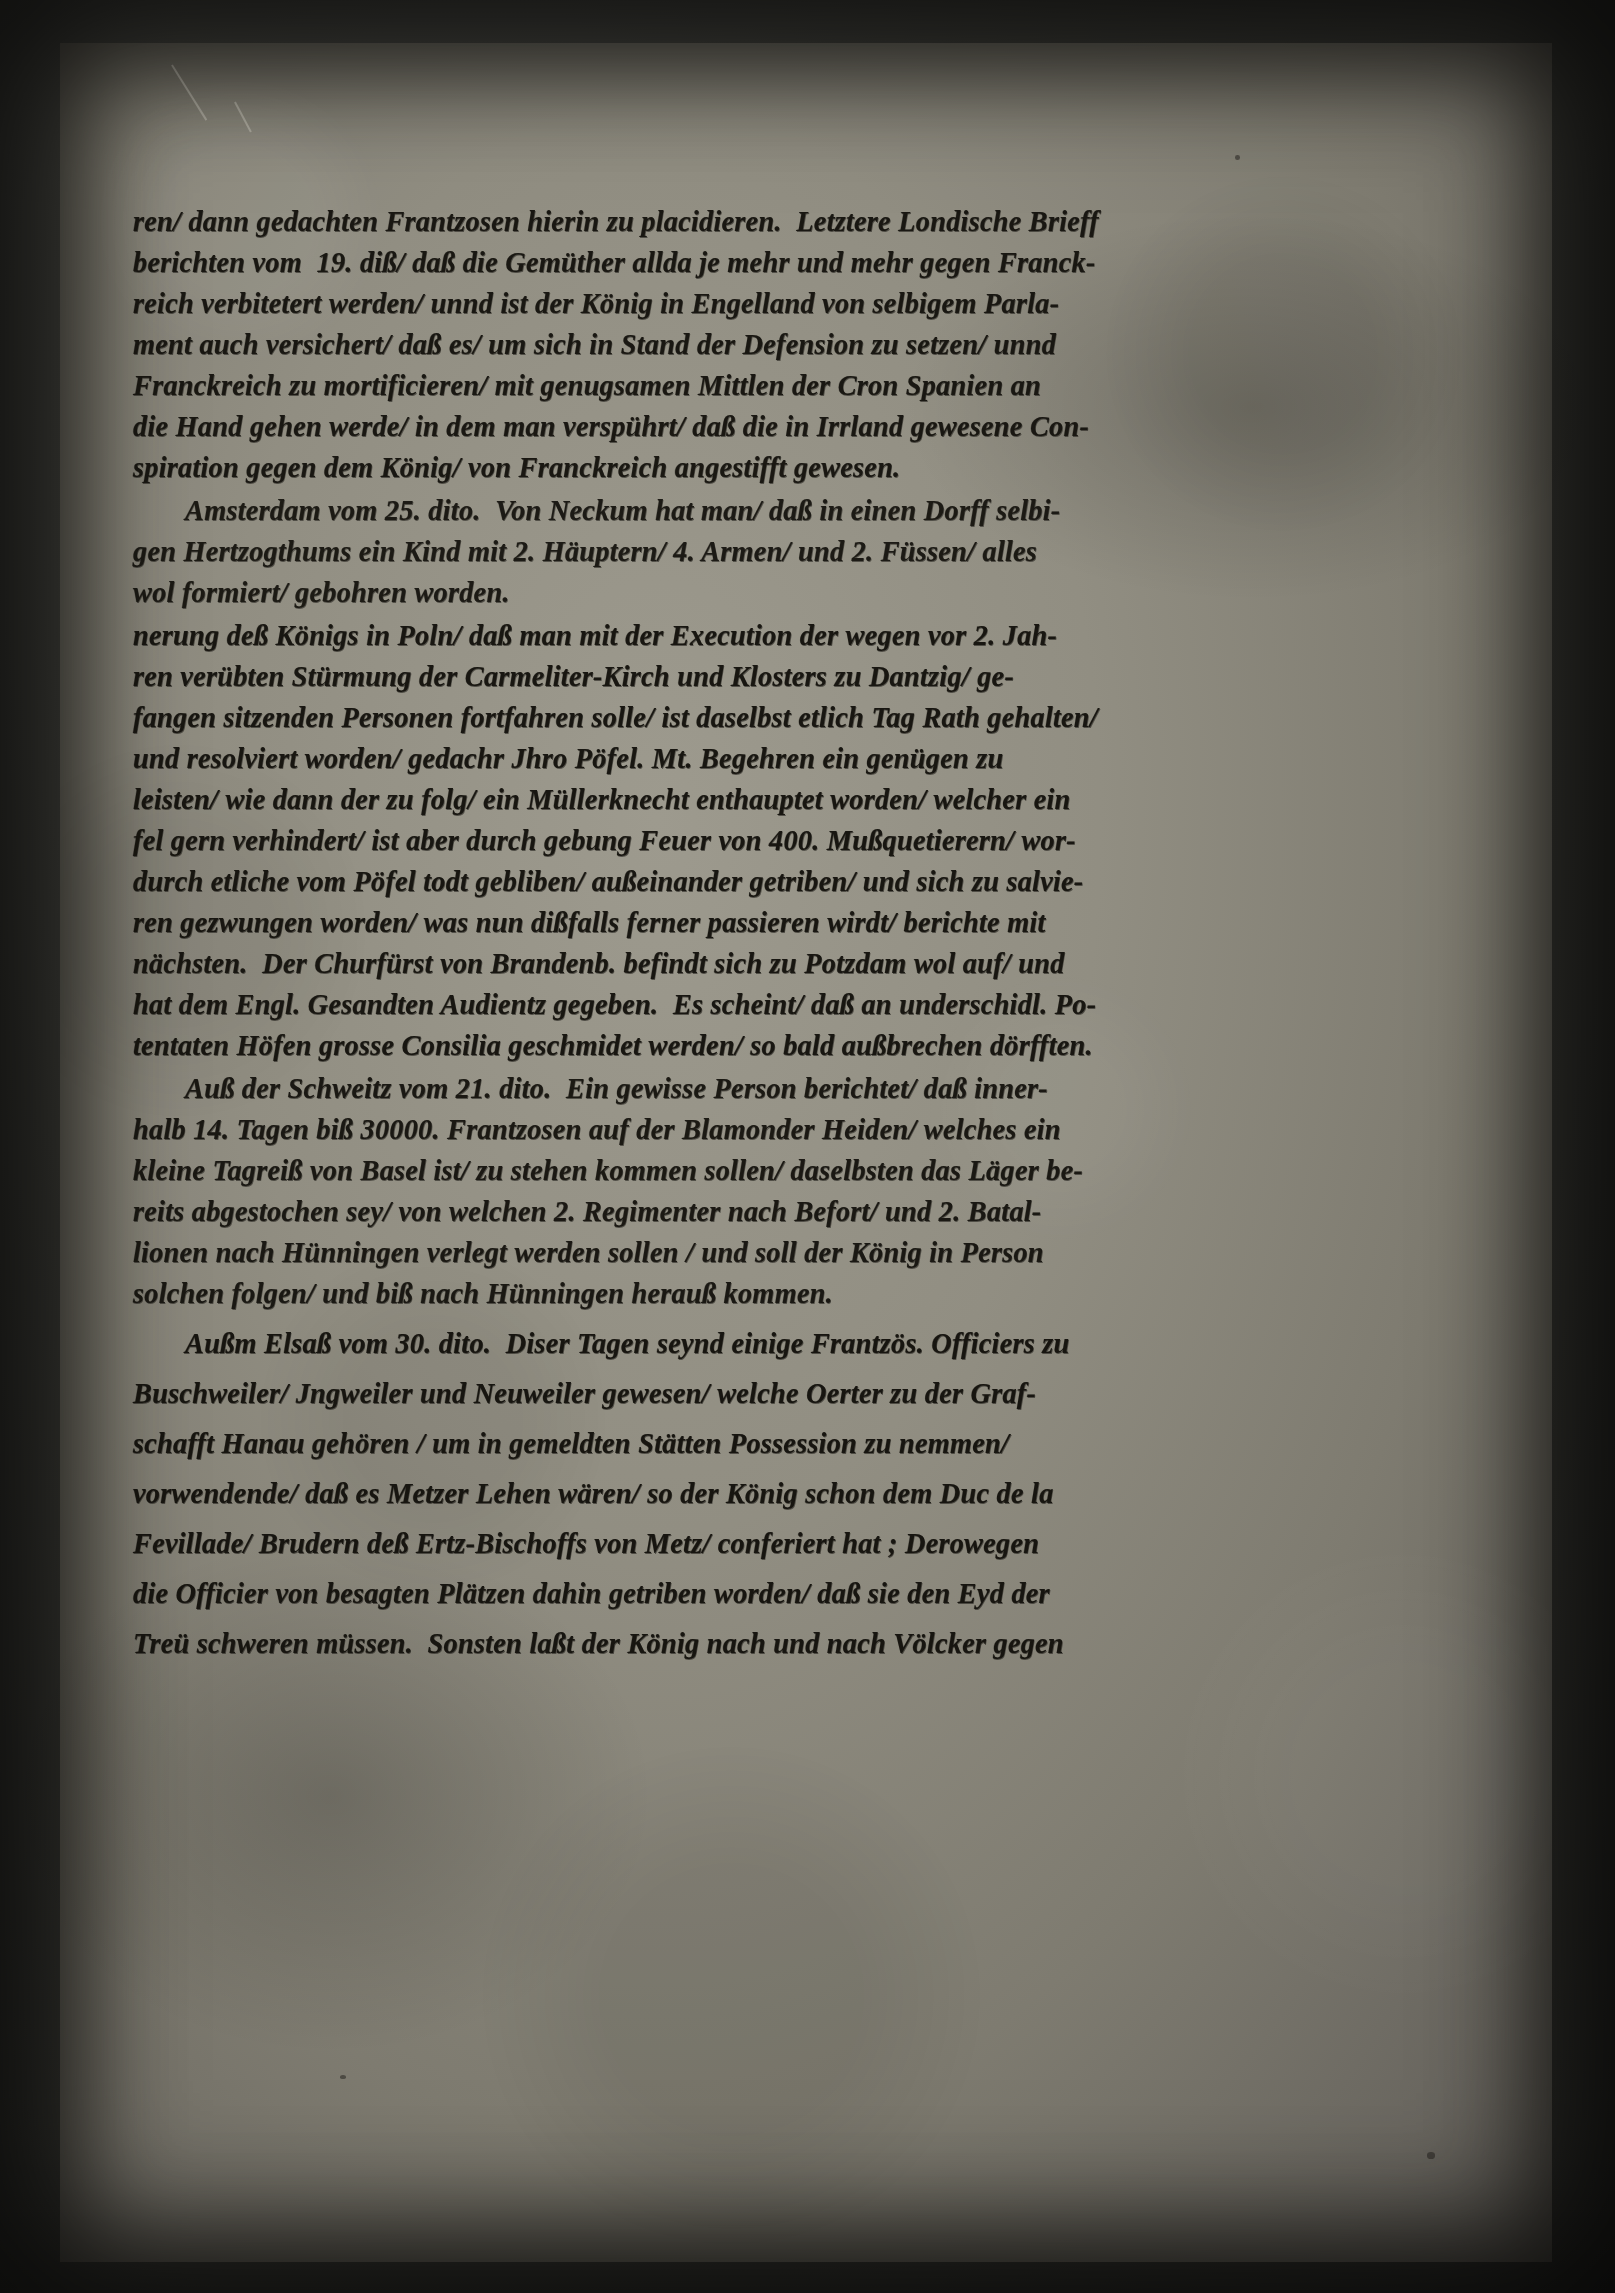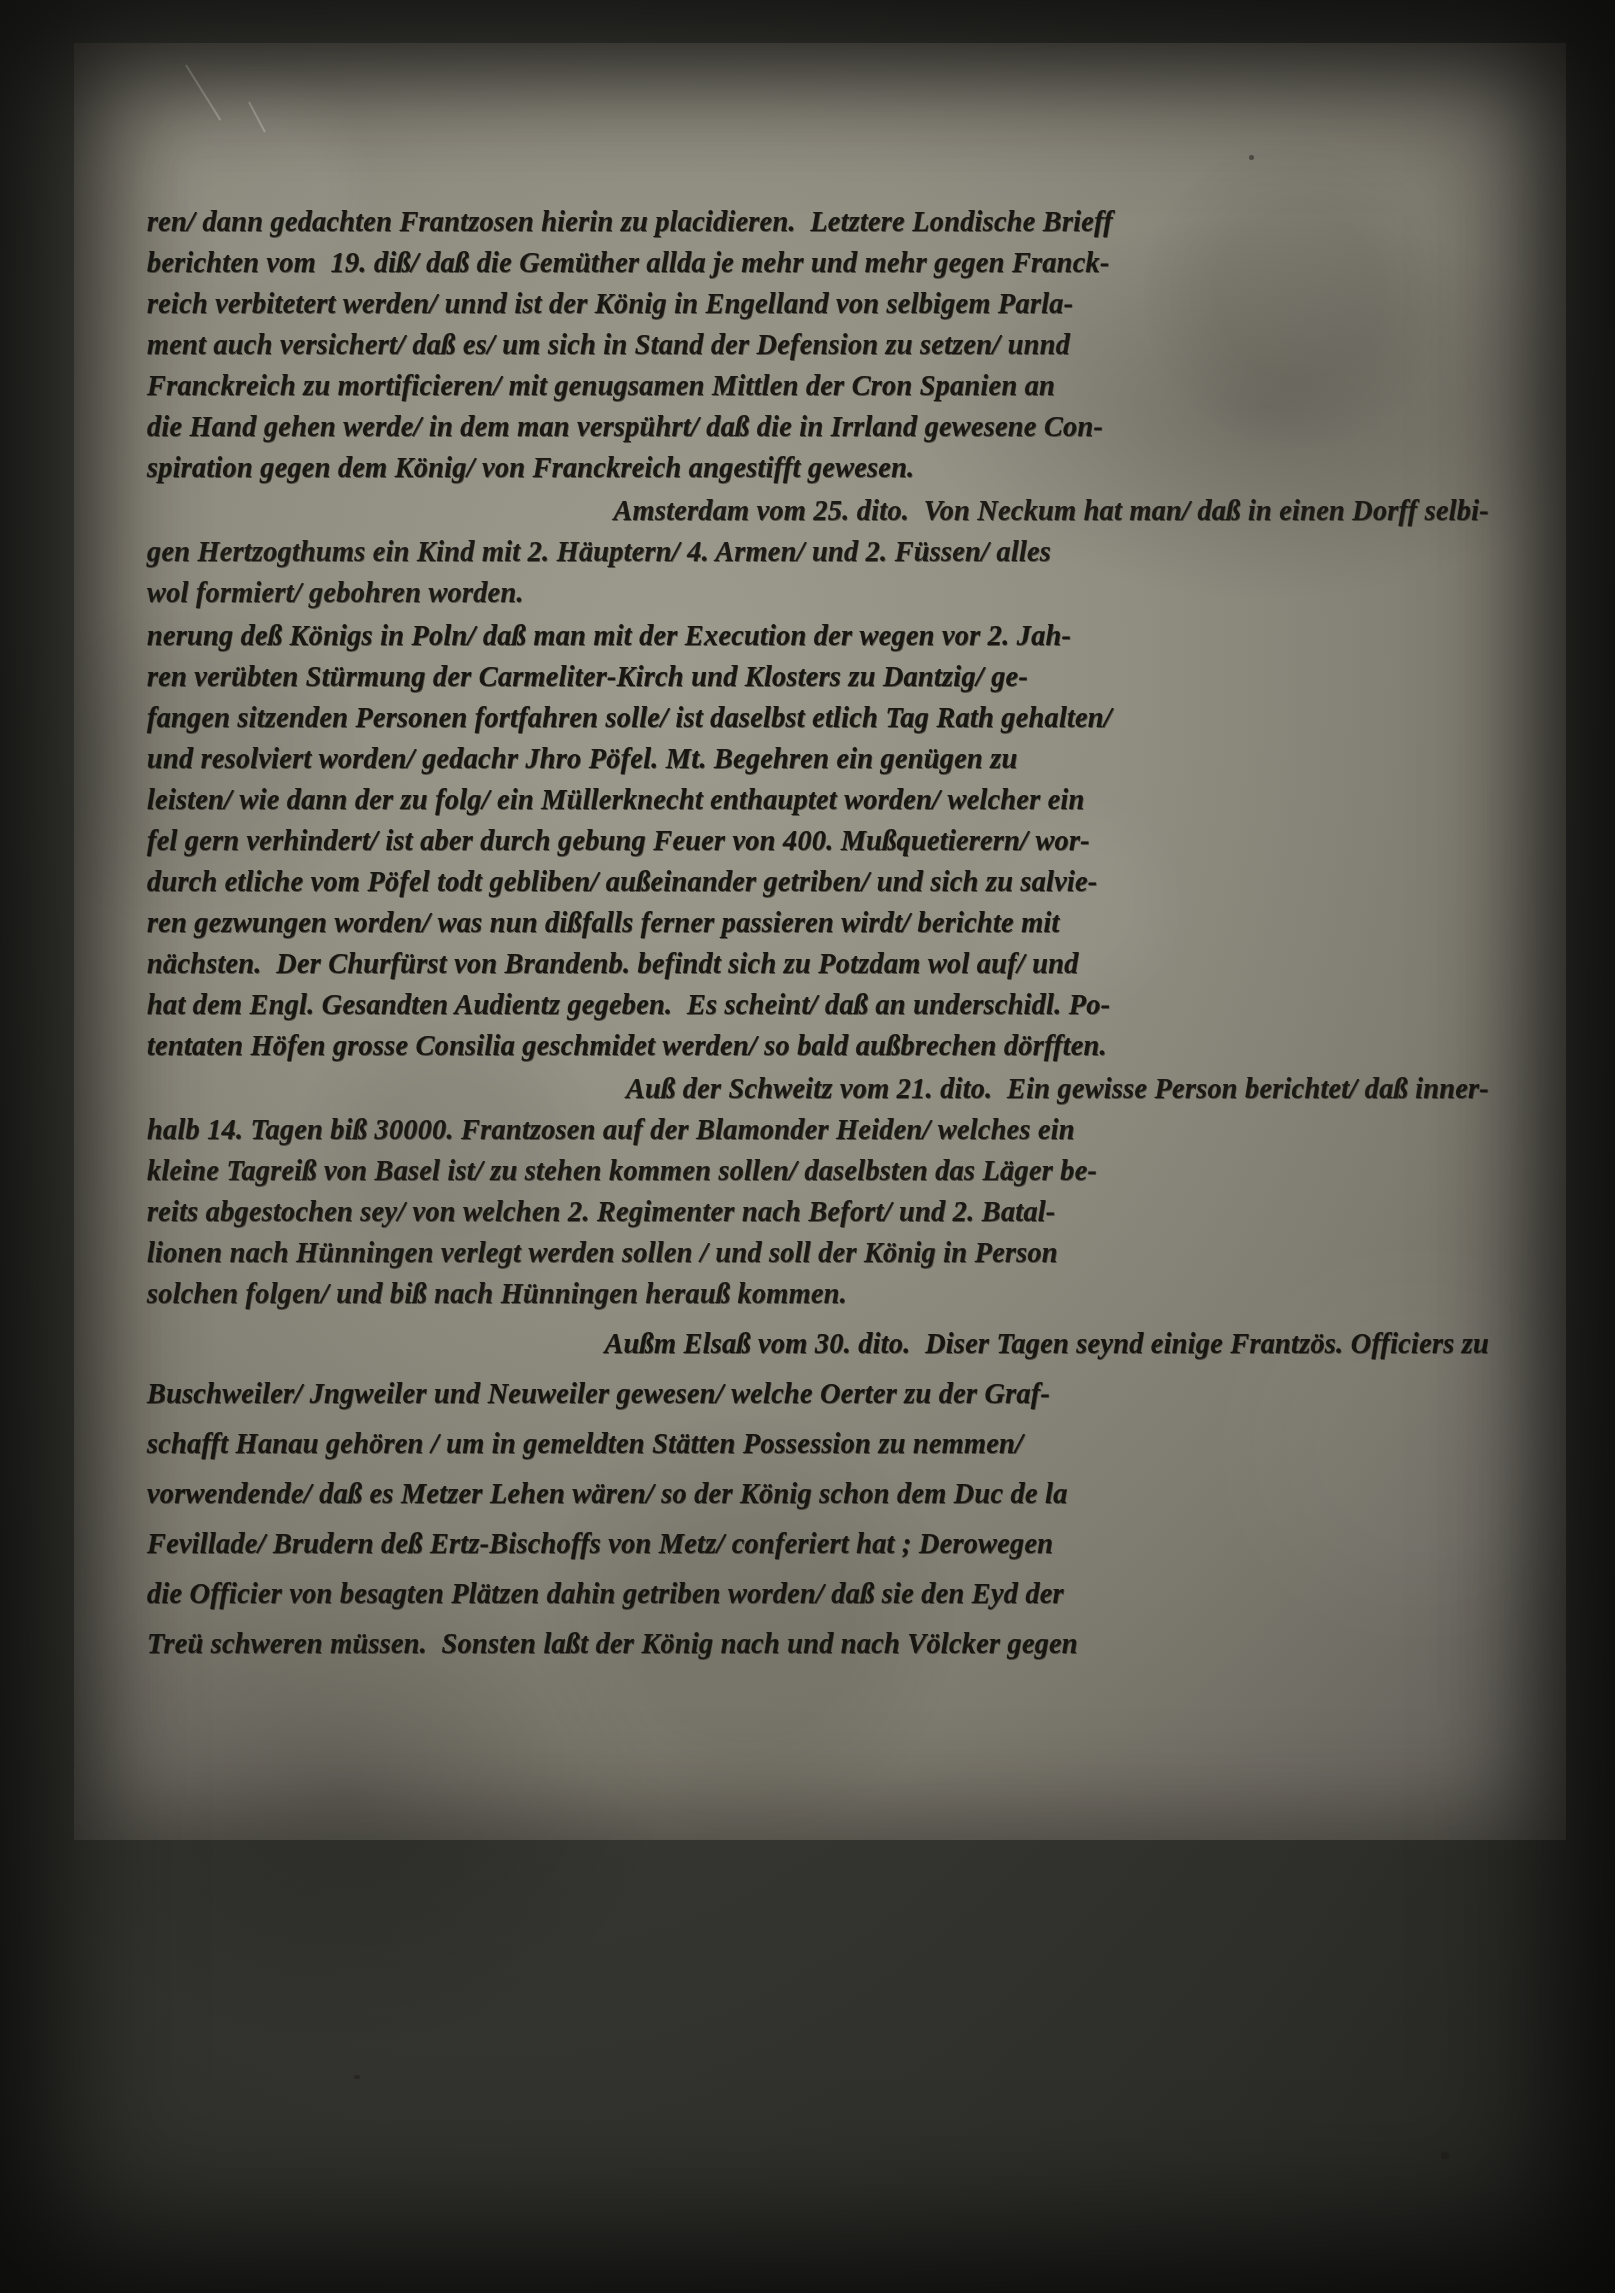--- a/index.html
+++ b/index.html
@@ -27,24 +27,24 @@
   .scan::after {
     content: "";
     position: absolute;
     inset: 0;
     pointer-events: none;
     box-shadow: inset 0 0 131px 56px rgba(0,0,0,0.75);
   }
 
   .paper {
     position: absolute;
-    left: 74px;
+    left: 60px;
     top: 43px;
     width: 1492px;
-    height: 1797px;
+    height: 2219px;
     background:
       radial-gradient(ellipse at 40% 35%, #9d9a8e 0%, #918e82 35%, #7e7b70 65%, #6a6760 88%, #5a5752 100%);
     box-shadow: inset 0 0 84px 28px rgba(40,38,32,0.55);
     text-decoration: underline;
   }
 
   
   .grain {
     position: absolute;
     inset: 0;
@@ -94,21 +94,20 @@
     font-weight: 700;
     font-style: italic;
     color: #16140f;
     text-shadow:
       0.6px 0.6px 0px rgba(20,18,14,0.55),
       -0.4px 0.3px 0px rgba(40,36,28,0.35);
     transform: scaleX(1.0);
   }
   .line.indent {
     text-indent: 52px;
-    text-align: right;
   }
 
   
   .p1 .line { opacity: 0.97; }
   .p2 .line { opacity: 0.95; }
   .p3 .line { opacity: 0.98; }
   .p4 .line { opacity: 0.96; }
   .p5 .line { opacity: 0.99; margin-top: 9px; }
 
   

